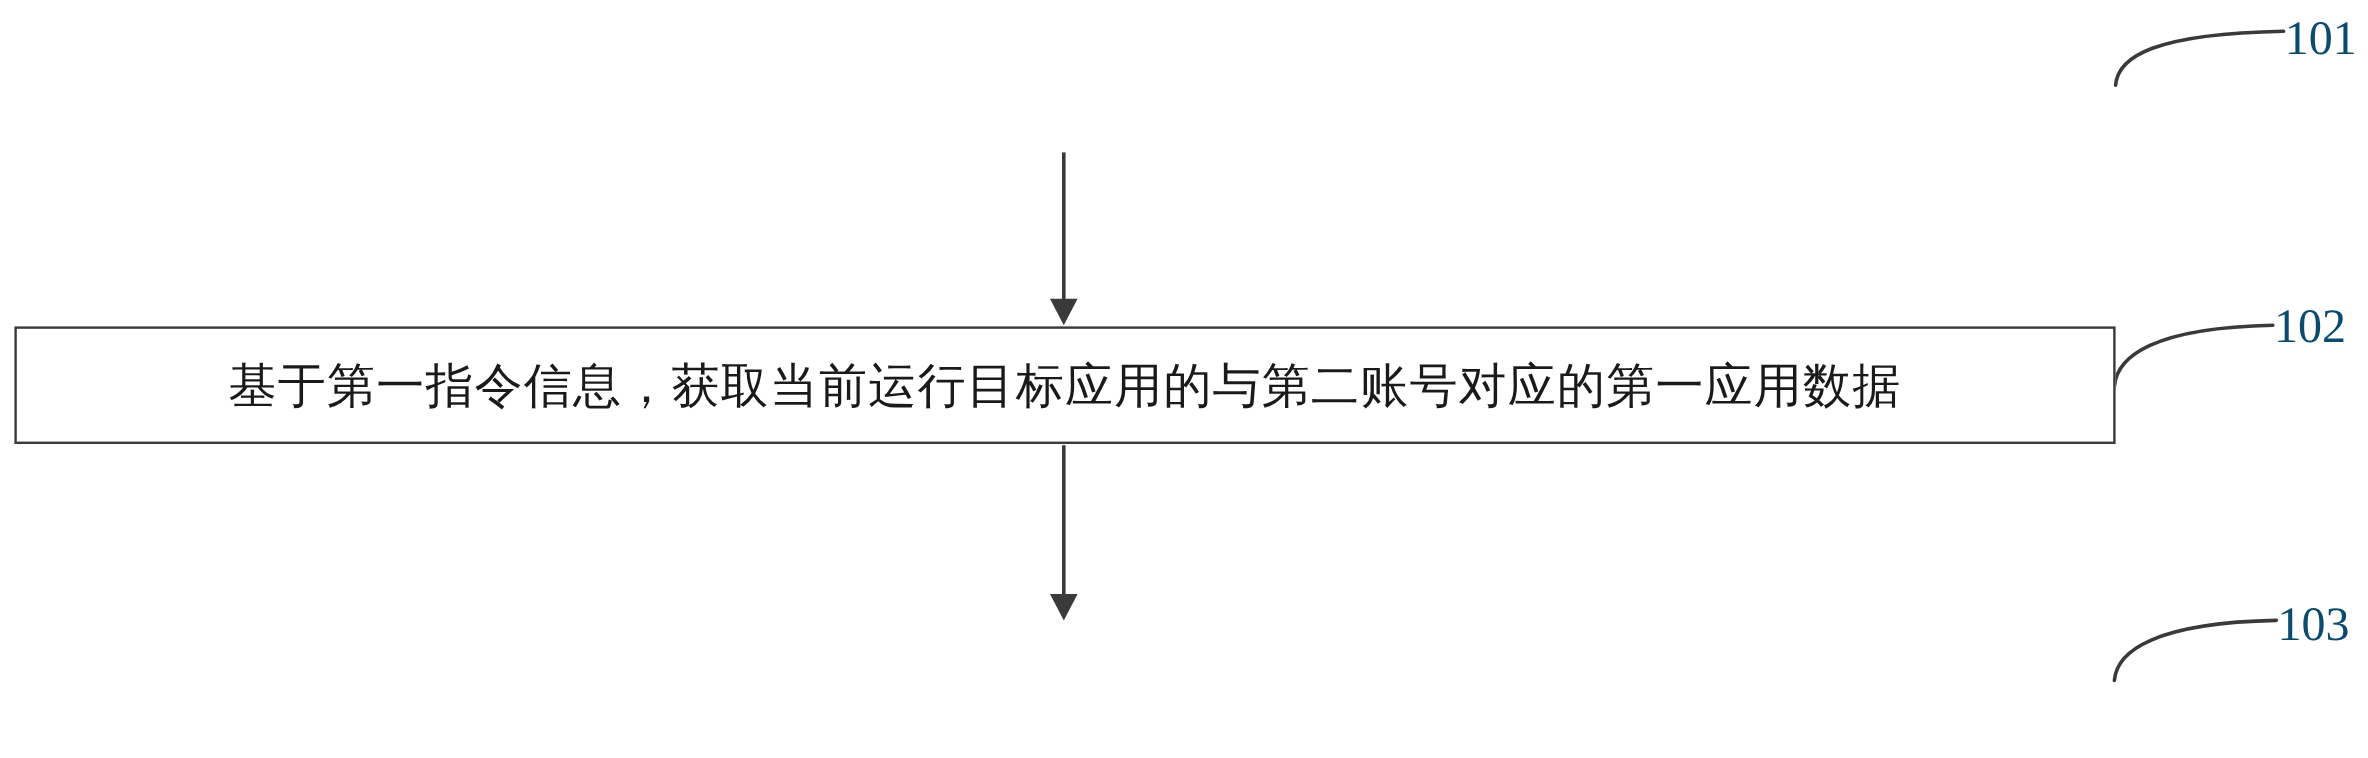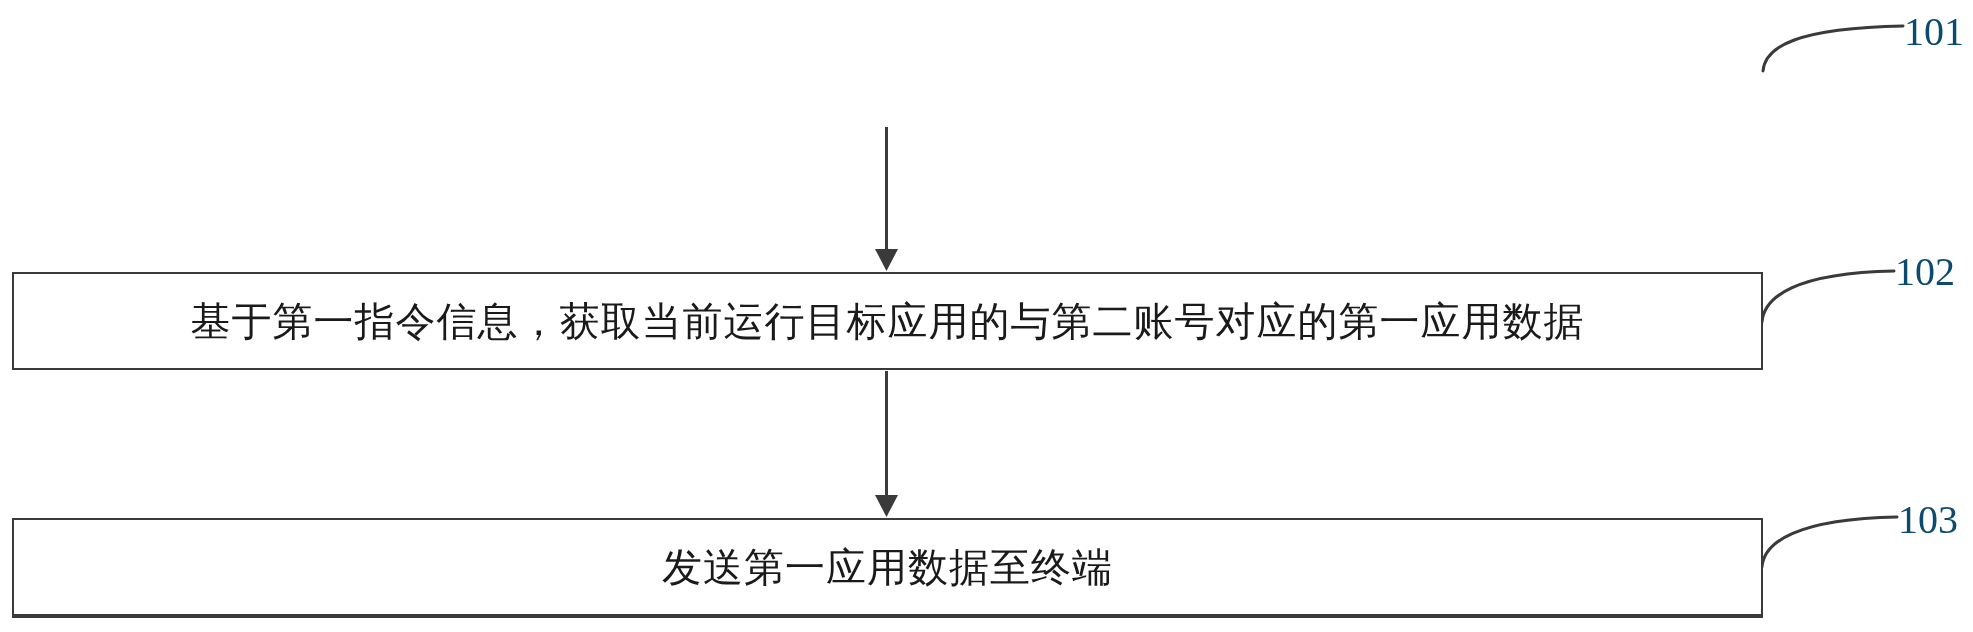--- a/index.html
+++ b/index.html
@@ -76,21 +76,18 @@
     <path d="M 1763 71 C 1765 47, 1796 28, 1903 26" fill="none" stroke="#3a3a3a" stroke-width="3" stroke-linecap="round"></path>
     <path d="M 1762 322 C 1764 297, 1795 273, 1894 271" fill="none" stroke="#3a3a3a" stroke-width="3" stroke-linecap="round"></path>
     <path d="M 1762 567 C 1764 542, 1797 519, 1897 517" fill="none" stroke="#3a3a3a" stroke-width="3" stroke-linecap="round"></path>
   </svg>
 
 
   <div class="step-box b2">
     <span class="step-text">基于第一指令信息，获取当前运行目标应用的与第二账号对应的第一应用数据</span>
   </div>
 
-  <div class="step-box b3">
-    <span class="step-text">发送第一应用数据至终端</span>
-  </div>
 
   <div class="ref-num r101">101</div>
   <div class="ref-num r102">102</div>
   <div class="ref-num r103">103</div>
 
 </div>
 
 </body></html>

